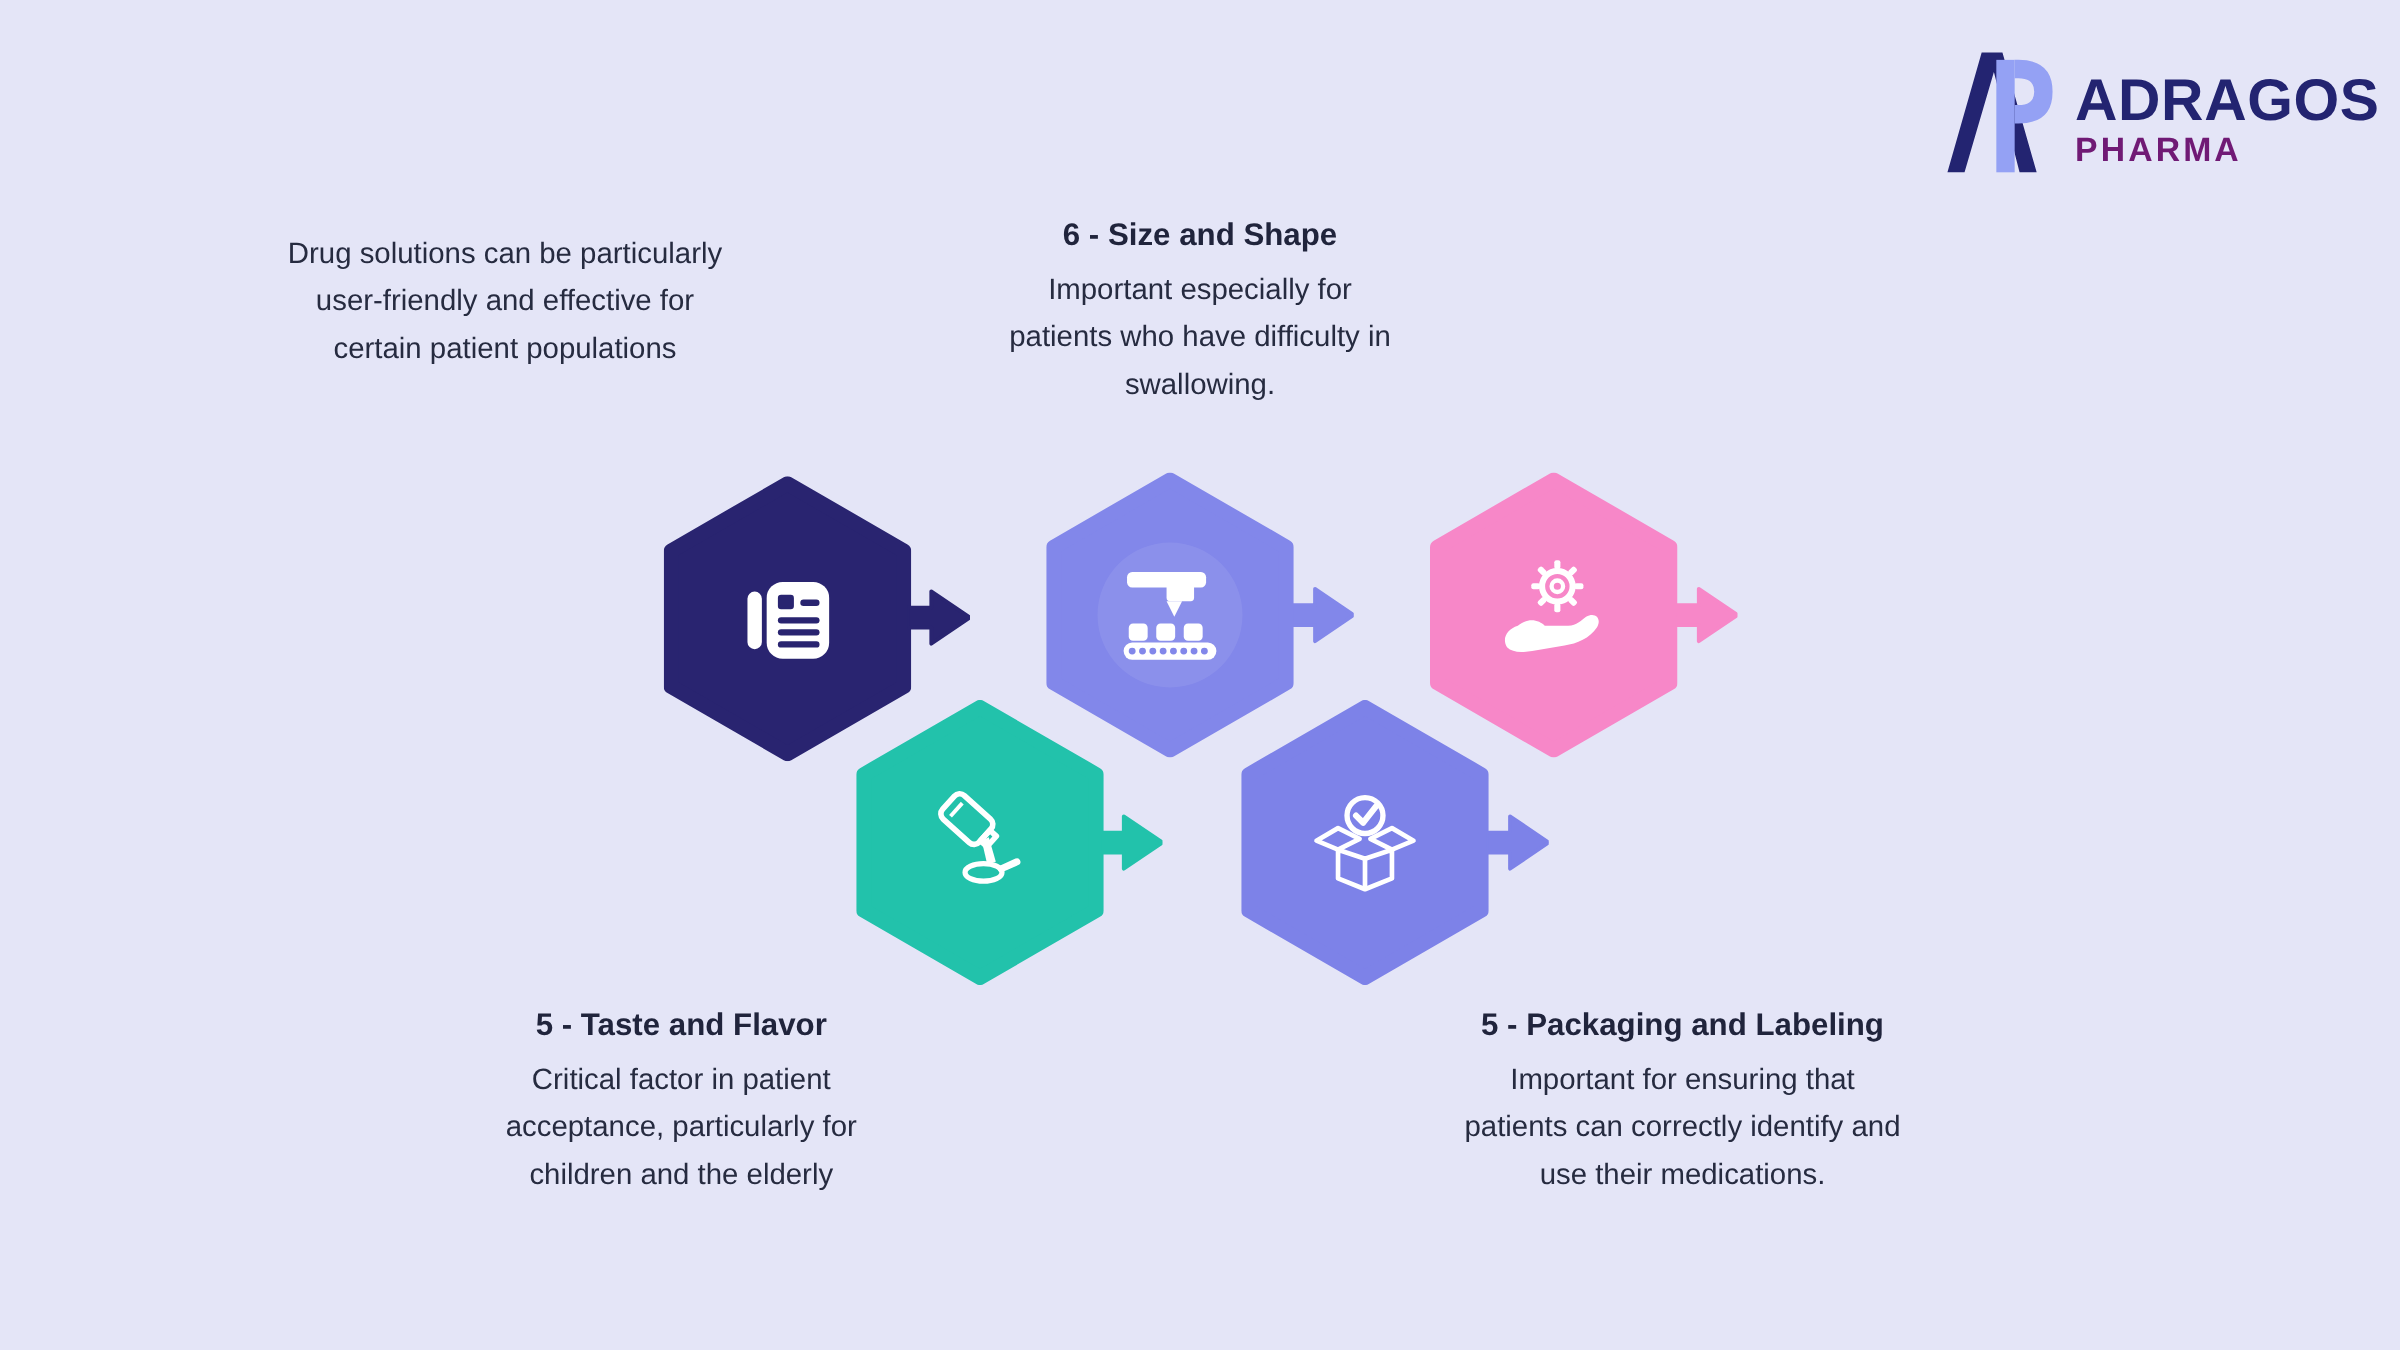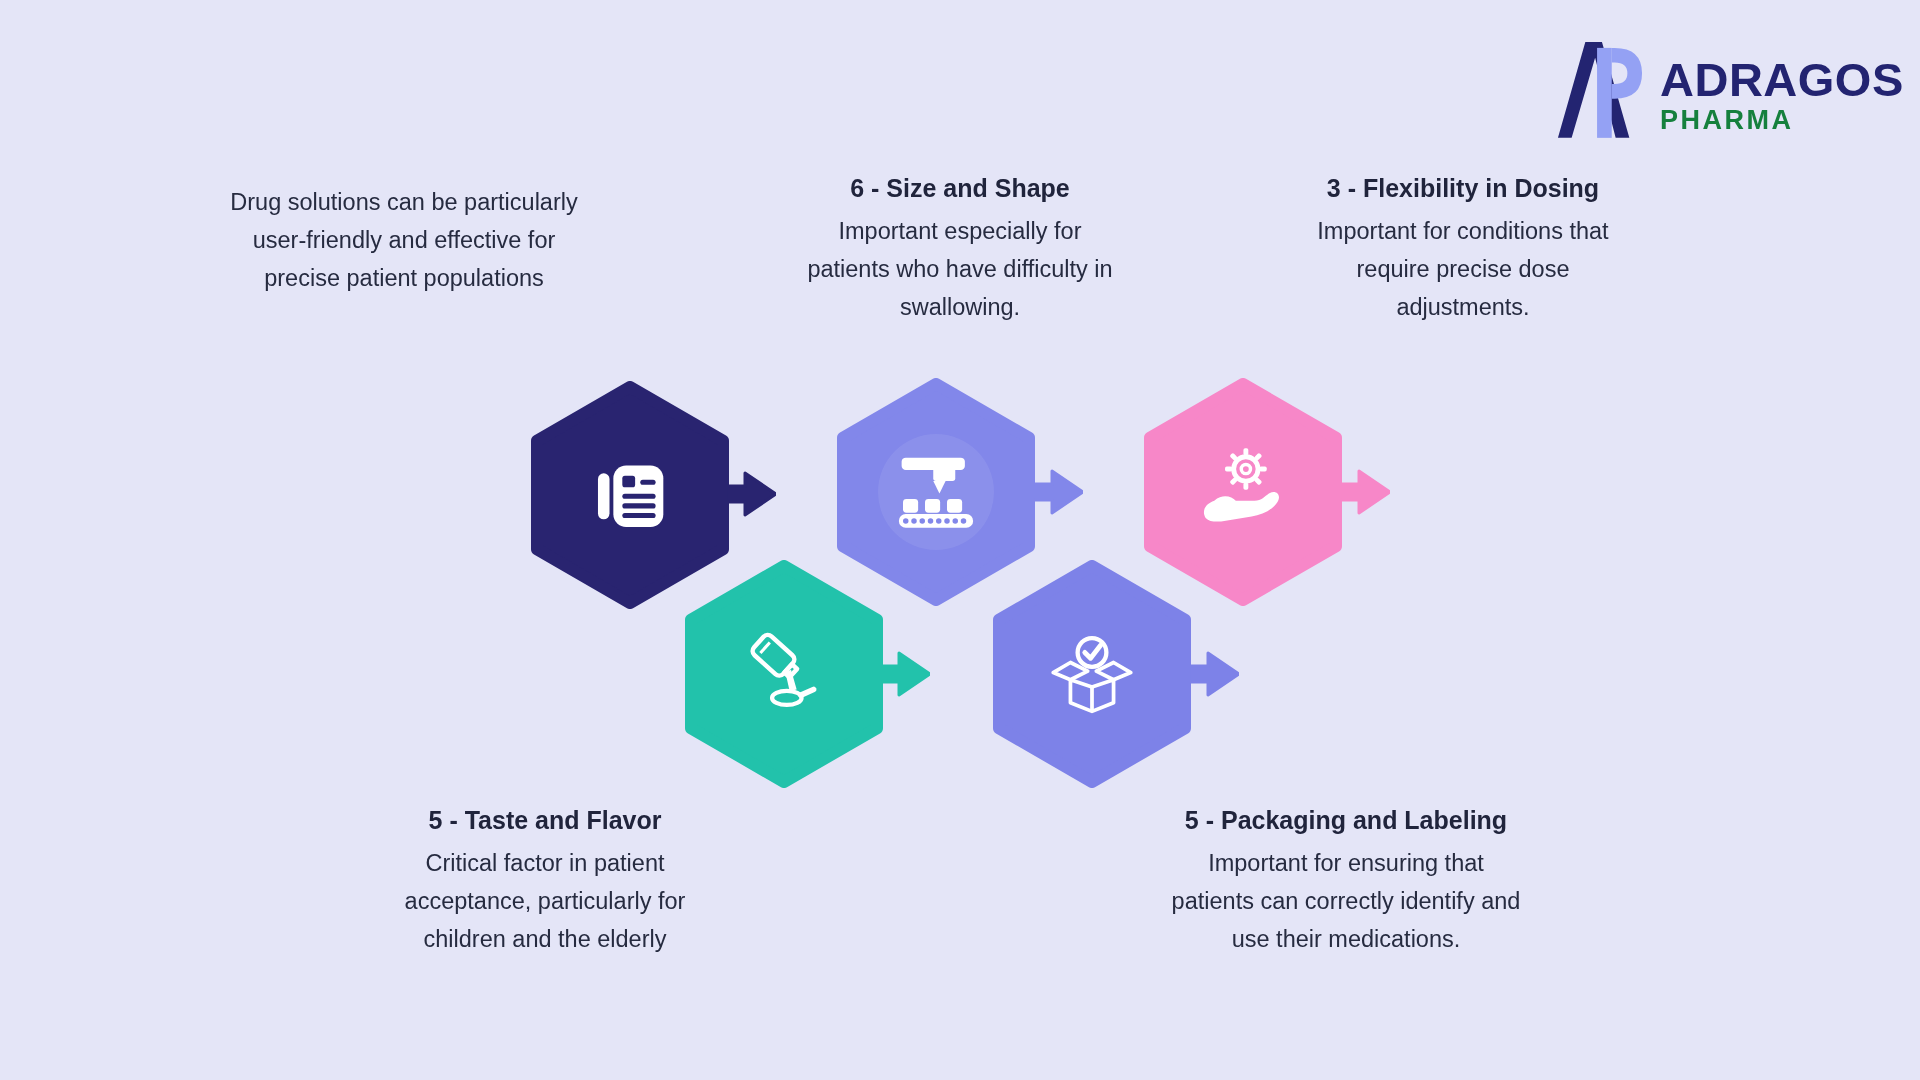--- a/index.html
+++ b/index.html
@@ -9,21 +9,21 @@
     font-family: "Liberation Sans", sans-serif;
     position: relative;
     overflow: hidden;
   }
   .canvas { position: absolute; inset: 0; width: 1920px; height: 860px; }
 
   
   .logo { position: absolute; left: 1556px; top: 34px; display: flex; align-items: flex-start; }
   .logo-text { margin-left: 16px; padding-top: 22px; }
   .logo-brand { font-size: 47px; font-weight: bold; color: #232471; letter-spacing: 0.5px; line-height: 1; }
-  .logo-sub { font-size: 27px; font-weight: bold; color: #15803d; letter-spacing: 2.5px; line-height: 1; margin-top: 4px; }
+  .logo-sub { font-size: 27px; font-weight: bold; color: #701a75; letter-spacing: 2.5px; line-height: 1; margin-top: 4px; }
 
   
   .step-text { position: absolute; text-align: center; }
   .step-title { font-size: 25px; font-weight: bold; color: #20243c; white-space: nowrap; }
   .step-desc { font-size: 23.5px; line-height: 38px; color: #262b40; margin: 9px auto 0 auto; }
 
   #t1 { left: 194px;  top: 174px; width: 420px; }  #t1 .step-desc { width: 352px; }
   #t2 { left: 750px;  top: 174px; width: 420px; }  #t2 .step-desc { width: 320px; }
   #t3 { left: 1253px; top: 174px; width: 420px; }  #t3 .step-desc { width: 310px; }
   #t4 { left: 325px;  top: 806px; width: 440px; }  #t4 .step-desc { width: 330px; }
@@ -58,29 +58,25 @@
       <rect x="42" y="14" width="15" height="92" fill="#94a1f4"></rect>
       <path d="M57 14 H60 Q88 14 88 40 Q88 66 60 66 H57 V51 H60 Q73 51 73 40 Q73 29 60 29 H57 Z" fill="#94a1f4"></path>
     </svg>
     <div class="logo-text">
       <div class="logo-brand">ADRAGOS</div>
       <div class="logo-sub">PHARMA</div>
     </div>
   </div>
 
   <div class="step-text" id="t1">
-    <div class="step-desc">Drug solutions can be particularly user-friendly and effective for precise patient populations</div>
+    <div class="step-desc">Drug solutions can be particularly user-friendly and effective for certain patient populations</div>
   </div>
   <div class="step-text" id="t2">
     <div class="step-title">6 - Size and Shape</div>
     <div class="step-desc">Important especially for patients who have difficulty in swallowing.</div>
-  </div>
-  <div class="step-text" id="t3">
-    <div class="step-title">3 - Flexibility in Dosing</div>
-    <div class="step-desc">Important for conditions that require precise dose adjustments.</div>
   </div>
   <div class="step-text" id="t4">
     <div class="step-title">5 - Taste and Flavor</div>
     <div class="step-desc">Critical factor in patient acceptance, particularly for children and the elderly</div>
   </div>
   <div class="step-text" id="t5">
     <div class="step-title">5 - Packaging and Labeling</div>
     <div class="step-desc">Important for ensuring that patients can correctly identify and use their medications.</div>
   </div>
 

